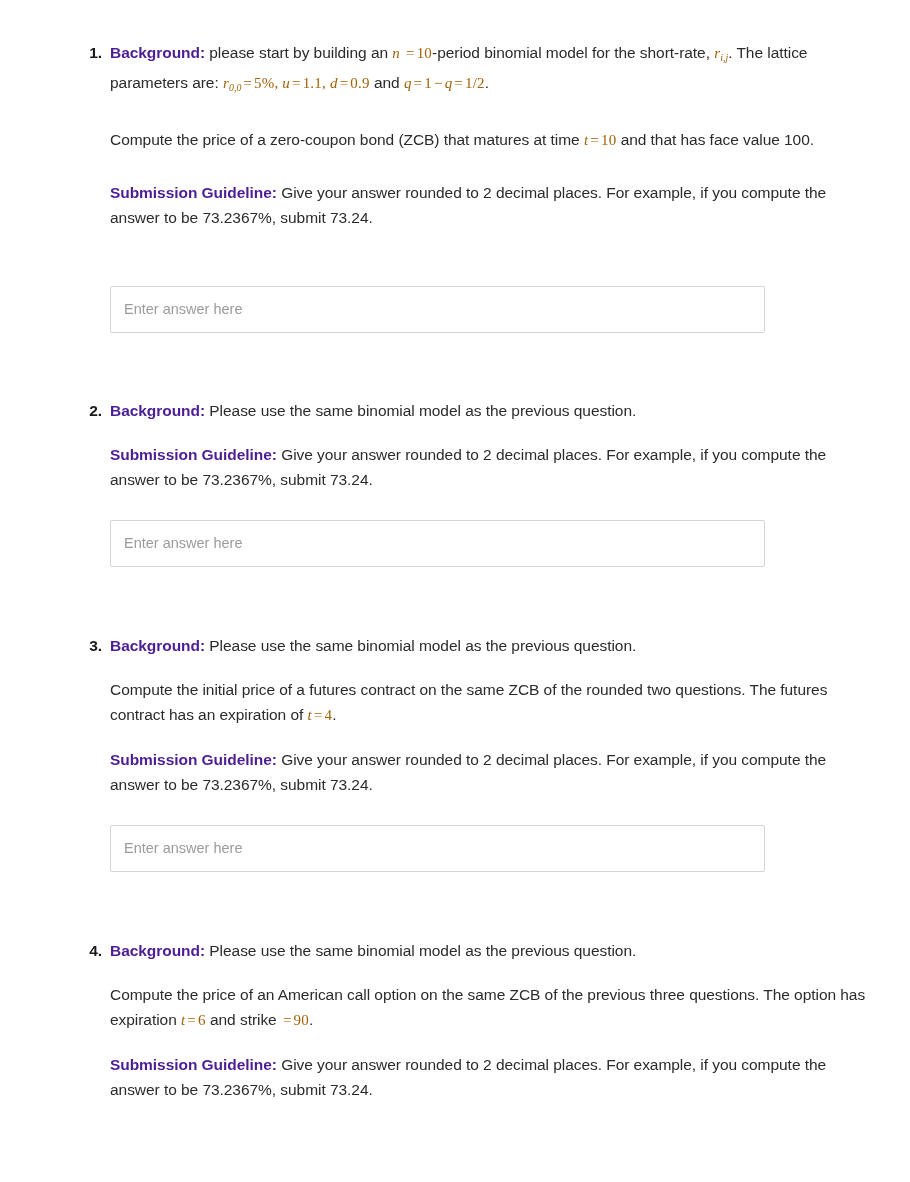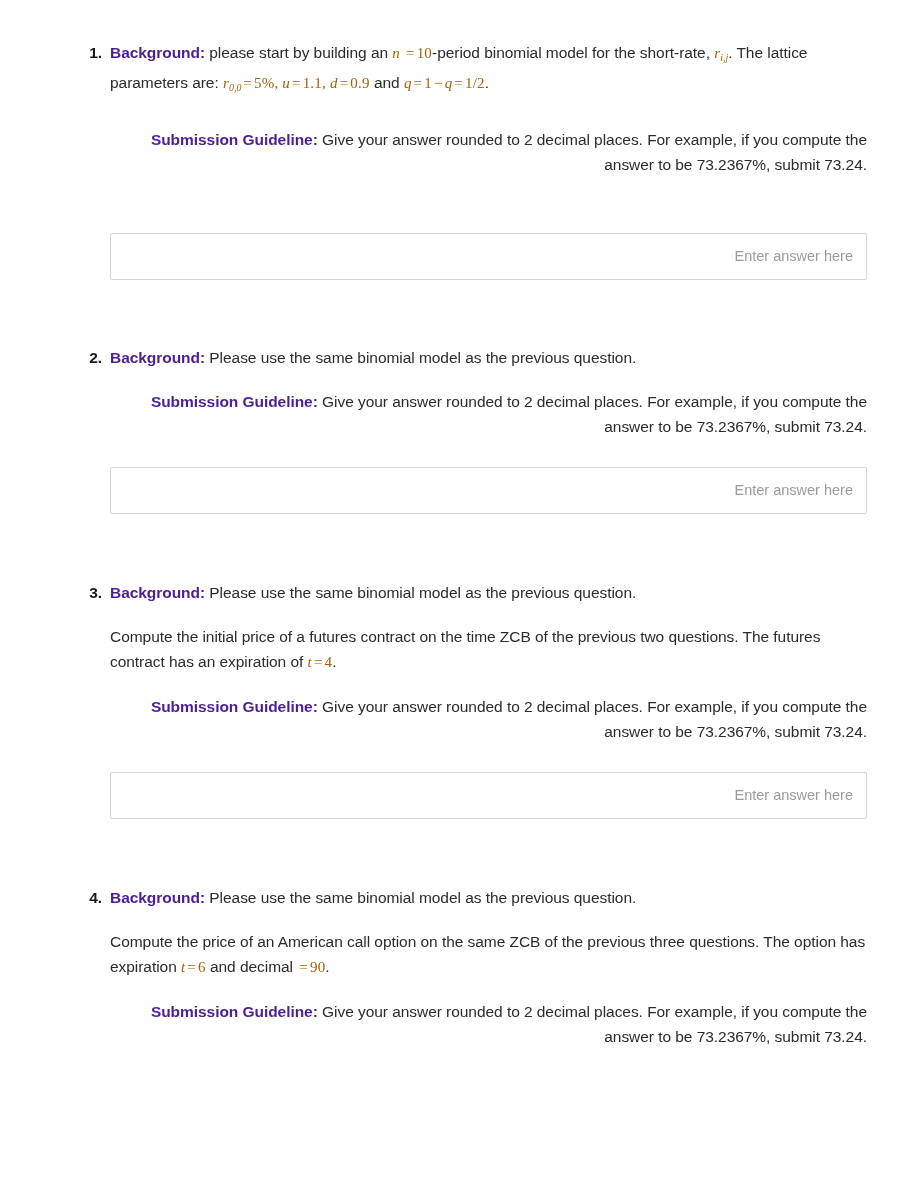--- a/index.html
+++ b/index.html
@@ -52,21 +52,21 @@
 
   .q-body { width: 757px; }
 
   p.q-para {
     margin: 0 0 19px 0;
     font-size: 15.5px;
     line-height: 25px;
     color: #2b2b2b;
     letter-spacing: -0.05px;
   }
-  p.q-para:last-of-type { margin-bottom: 0; text-align: right; }
+  p.q-para:last-of-type { margin-bottom: 0; }
 
   .lead {
     font-weight: bold;
     color: #4c1d95;
   }
 
   
   .math {
     font-family: "Liberation Serif", serif;
     font-style: italic;
@@ -84,31 +84,30 @@
     font-size: 0.66em;
     vertical-align: -0.28em;
     letter-spacing: 0;
   }
   .math .frac { font-style: normal; }
 
   
   .answer-wrap { margin-top: 28px; }
   input.answer-input {
     display: block;
-    width: 757px;
+    width: 655px;
     height: 47px;
     padding: 0 13px;
     border: 1px solid #d5d5d5;
     border-radius: 2px;
     background: #ffffff;
     font-family: "Liberation Sans", sans-serif;
     font-size: 14.5px;
     color: #2b2b2b;
     outline: none;
-    text-align: right;
   }
   input.answer-input::placeholder {
     color: #9b9b9b;
     opacity: 1;
   }
 
   
   li.q1 .answer-wrap { margin-top: 56px; }
   li.q1 { margin-bottom: 65px; }
   li.q2 { margin-bottom: 66px; }
@@ -121,20 +120,21 @@
 
 <div class="quiz-page">
   <ol class="question-list">
 
     <li class="question-item q1">
       <span class="q-marker"></span>
       <div class="q-body">
 
         <p class="q-para"><span class="lead">Background:</span><span> please start by building an </span><span class="math"><span>n</span>&nbsp;<span class="op">=</span><span class="num">10</span></span><span>-period binomial model for the short-rate, </span><span class="math"><span>r</span><sub>i,j</sub></span><span>. The lattice parameters are: </span><span class="math"><span>r</span><sub>0,0</sub><span class="op">=</span><span class="num">5%</span><span class="num">,&nbsp;</span><span>u</span><span class="op">=</span><span class="num">1.1</span><span class="num">,&nbsp;</span><span>d</span><span class="op">=</span><span class="num">0.9</span></span><span> and </span><span class="math"><span>q</span><span class="op">=</span><span class="num">1</span><span class="op">−</span><span>q</span><span class="op">=</span><span class="frac">1/2</span></span><span>.</span></p>
 
+        <p class="q-para stmt"><span>Compute the price of a zero-coupon bond (ZCB) that matures at time </span><span class="math"><span>t</span><span class="op">=</span><span class="num">10</span></span><span> and that has face value 100.</span></p>
 
         <p class="q-para guide"><span class="lead">Submission Guideline:</span><span> Give your answer rounded to 2 decimal places. For example, if you compute the answer to be 73.2367%, submit 73.24.</span></p>
 
         <div class="answer-wrap">
           <input class="answer-input" type="text" placeholder="Enter answer here" style="">
         </div>
       </div>
     </li>
 
     <li class="question-item q2">
@@ -151,37 +151,37 @@
         </div>
       </div>
     </li>
 
     <li class="question-item q3">
       <span class="q-marker"></span>
       <div class="q-body">
 
         <p class="q-para"><span class="lead">Background:</span><span> Please use the same binomial model as the previous question.</span></p>
 
-        <p class="q-para"><span>Compute the initial price of a futures contract on the time ZCB of the previous two questions. The futures contract has an expiration of </span><span class="math"><span>t</span><span class="op">=</span><span class="num">4</span></span><span>.</span></p>
+        <p class="q-para"><span>Compute the initial price of a futures contract on the same ZCB of the rounded two questions. The futures contract has an expiration of </span><span class="math"><span>t</span><span class="op">=</span><span class="num">4</span></span><span>.</span></p>
 
         <p class="q-para"><span class="lead">Submission Guideline:</span><span> Give your answer rounded to 2 decimal places. For example, if you compute the answer to be 73.2367%, submit 73.24.</span></p>
 
         <div class="answer-wrap">
           <input class="answer-input" type="text" placeholder="Enter answer here" style="">
         </div>
       </div>
     </li>
 
     <li class="question-item q4">
       <span class="q-marker"></span>
       <div class="q-body">
 
         <p class="q-para"><span class="lead">Background:</span><span> Please use the same binomial model as the previous question.</span></p>
 
-        <p class="q-para"><span>Compute the price of an American call option on the same ZCB of the previous three questions. The option has expiration </span><span class="math"><span>t</span><span class="op">=</span><span class="num">6</span></span><span> and decimal </span><span class="math"><span class="op">=</span><span class="num">90</span></span><span>.</span></p>
+        <p class="q-para"><span>Compute the price of an American call option on the same ZCB of the previous three questions. The option has expiration </span><span class="math"><span>t</span><span class="op">=</span><span class="num">6</span></span><span> and strike </span><span class="math"><span class="op">=</span><span class="num">90</span></span><span>.</span></p>
 
         <p class="q-para"><span class="lead">Submission Guideline:</span><span> Give your answer rounded to 2 decimal places. For example, if you compute the answer to be 73.2367%, submit 73.24.</span></p>
 
       </div>
     </li>
 
   </ol>
 </div>
 
 </body></html>

